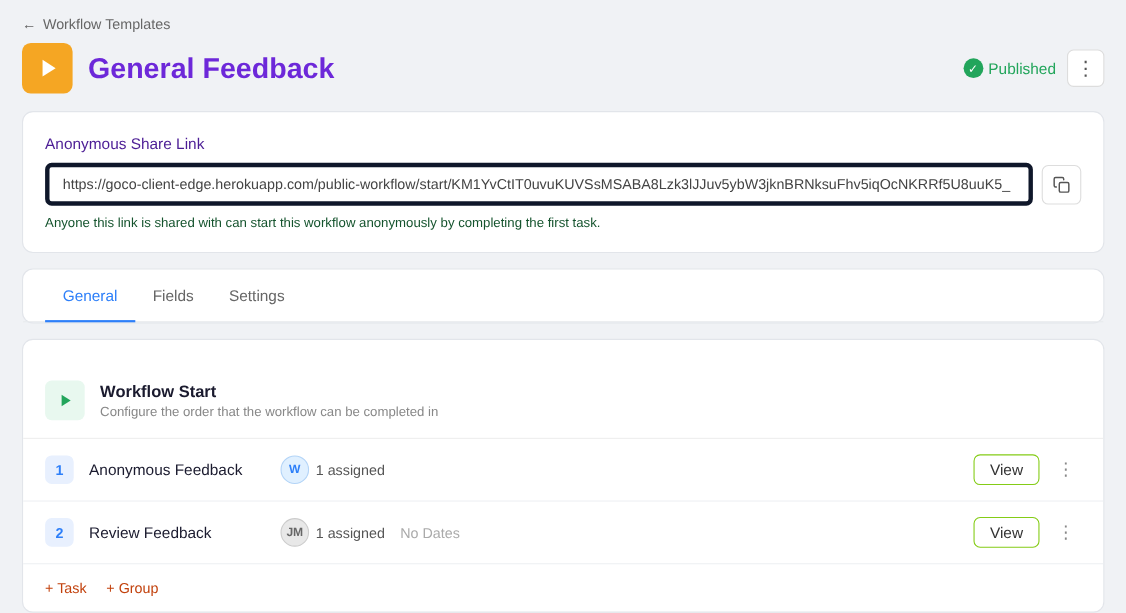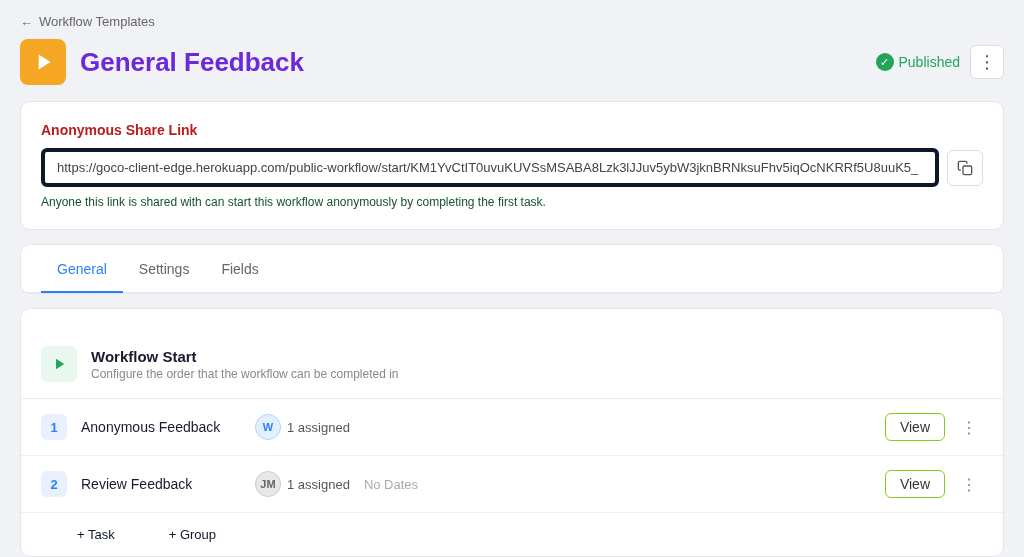--- a/index.html
+++ b/index.html
@@ -114,23 +114,23 @@
 
     .card {
       background: white;
       border-radius: 10px;
       border: 1px solid #e2e5ea;
       margin-bottom: 14px;
       padding: 20px;
     }
 
     .share-link-label {
-      font-weight: 700;
-      font-size: 14px;
-      color: #b91c1c;
+      font-weight: 400;
+      font-size: 14px;
+      color: #4c1d95;
       margin-bottom: 10px;
     }
 
     .share-link-input-row {
       display: flex;
       align-items: center;
       gap: 8px;
     }
 
     .share-link-input {
@@ -331,27 +331,26 @@
       display: flex;
       align-items: center;
       gap: 18px;
       padding: 14px 20px;
     }
 
     .add-btn {
       display: flex;
       align-items: flex-end;
       gap: 5px;
-      color: #0f172a;
+      color: #c2410c;
       font-size: 13px;
       font-weight: 500;
       cursor: pointer;
       background: none;
       border: none;
-      margin-left: 36px;
     }
   </style>
 </head>
 <body>
 
 <div class="page-wrapper">
 
   <div class="back-link">
     <span>←</span>
     <span>Workflow Templates</span>
@@ -385,22 +384,22 @@
           <path d="M5 15H4a2 2 0 0 1-2-2V4a2 2 0 0 1 2-2h9a2 2 0 0 1 2 2v1"></path>
         </svg>
       </button>
     </div>
     <div class="share-link-hint">Anyone this link is shared with can start this workflow anonymously by completing the first task.</div>
   </div>
 
   <div class="tabs-card">
     <div class="tabs-row">
       <div class="tab active">General</div>
+      <div class="tab">Fields</div>
       <div class="tab">Settings</div>
-      <div class="tab">Fields</div>
     </div>
   </div>
 
   <div class="workflow-card">
 
     <div class="workflow-start-section">
       <div class="play-icon-box">
         <svg width="18" height="18" viewBox="0 0 24 24" fill="#22a55b">
           <path d="M8 5v14l11-7z"></path>
         </svg>

